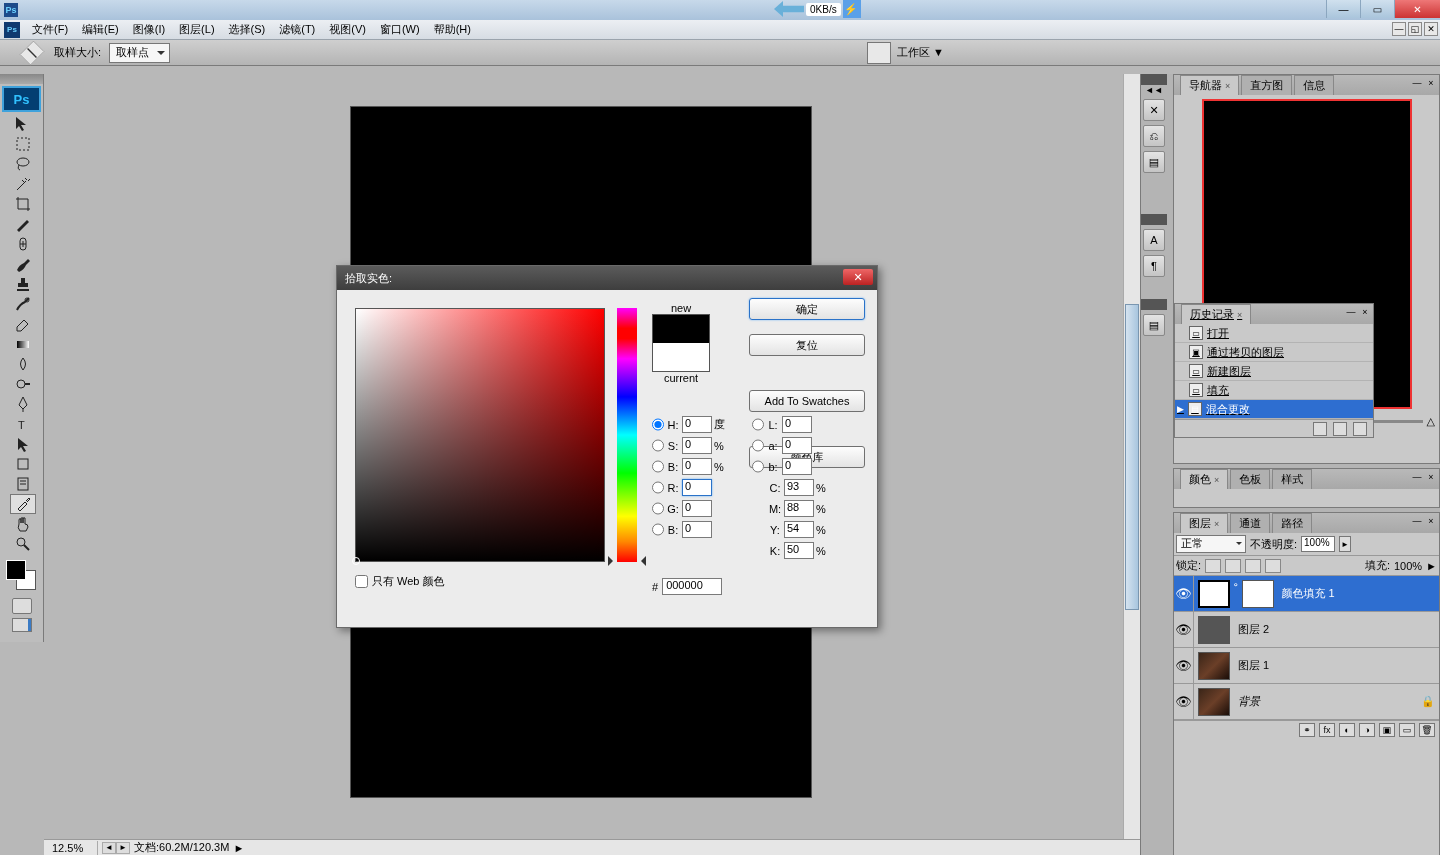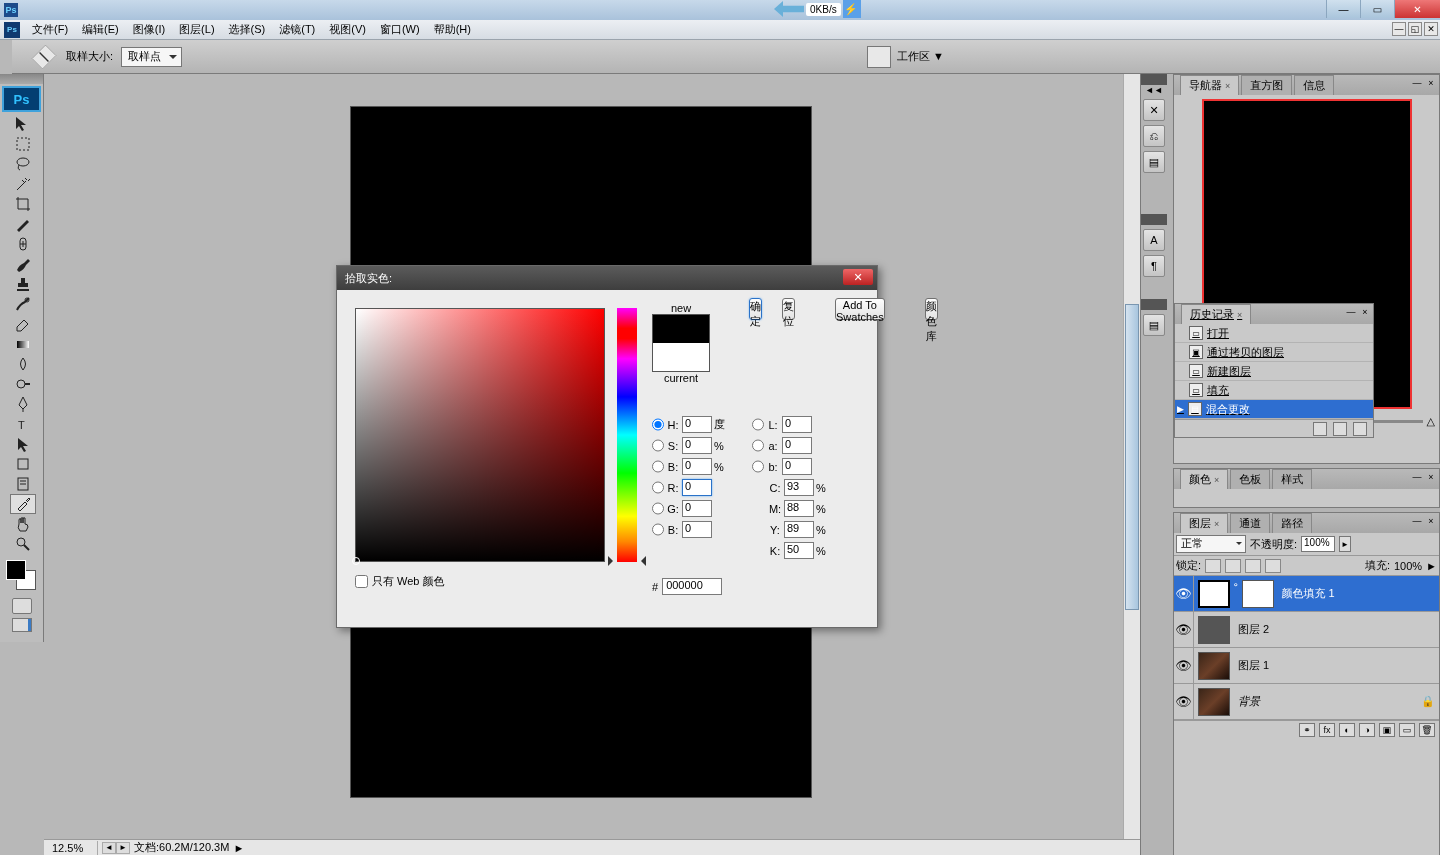--- a/index.html
+++ b/index.html
@@ -18,21 +18,21 @@
 .net-badge .bolt { width: 18px; height: 18px; background: #5aa0e8; color: #fff; display: flex; align-items: center; justify-content: center; font-size: 11px; }
 
 
 .menubar { height: 20px; background: linear-gradient(#eceff3,#d6dce3); display: flex; align-items: center; padding-left: 4px; gap: 2px; position: relative; border-bottom: 1px solid #9aa3ac; }
 .menubar .ps-square { width: 16px; height: 16px; background: #103a70; color: #6cd0ff; font-size: 8px; font-weight: bold; display: flex; align-items: center; justify-content: center; margin-right: 4px; }
 .menubar .item { padding: 2px 6px; }
 .menubar .doc-btns { position: absolute; right: 2px; top: 2px; display: flex; gap: 2px; }
 .menubar .doc-btns span { width: 14px; height: 14px; border: 1px solid #8a8a8a; background:#e8e8e8; font-size:9px; display:flex; align-items:center; justify-content:center;}
 
 
-.optbar { height: 34px; background: linear-gradient(#cfcfcf,#b4b4b4); border-bottom: 1px solid #7a7a7a; display: flex; align-items: center; padding-left: 18px; gap: 8px; position: relative; margin-left: 12px; }
+.optbar { height: 26px; background: linear-gradient(#cfcfcf,#b4b4b4); border-bottom: 1px solid #7a7a7a; display: flex; align-items: center; padding-left: 18px; gap: 8px; position: relative; }
 .optbar .tool-ic { width: 28px; height: 22px; border: 1px solid #888; background:#e8e8e8; display: flex; align-items: center; justify-content: center; transform: rotate(-45deg) scale(0.7); }
 .optbar .tool-ic::after { content:''; width:2px; height:18px; background:#333; }
 .optbar .dd { height: 20px; border: 1px solid #777; background: #f6f6f6; padding: 1px 20px 1px 6px; position: relative; }
 .optbar .dd::after { content:''; position:absolute; right:4px; top:7px; border:4px solid transparent; border-top-color:#333;}
 .optbar .ws { position: absolute; right: 496px; display:flex; align-items:center; gap:6px;}
 .optbar .ws .ic { width: 24px; height: 22px; border:1px solid #777; background:#e8e8e8;}
 
 
 .toolbox { position: absolute; left: 0; top: 74px; width: 44px; background: #bdbdbd; border-right: 1px solid #7a7a7a; padding-bottom: 10px; }
 .toolbox .grab { height: 10px; background: linear-gradient(#888,#aaa); }
@@ -126,21 +126,21 @@
 .sv-box .cursor{position:absolute; left:-4px; bottom:-4px; width:8px; height:8px; border:1px solid #fff; border-radius:50%;}
 .hue-bar { position: absolute; left: 280px; top: 18px; width: 20px; height: 254px; background: linear-gradient(to bottom,#f0f 0%,#f00 8%,#f00 12%,#f0f 20%,#00f 35%,#0ff 50%,#0f0 65%,#ff0 82%,#f80 92%,#f00 100%);}
 .hue-bar .arL,.hue-bar .arR{position:absolute;bottom:-4px;border:5px solid transparent;}
 .hue-bar .arL{left:-9px;border-left-color:#333;}
 .hue-bar .arR{right:-9px;border-right-color:#333;}
 .newcur { position: absolute; left: 315px; top: 12px; text-align: center; }
 .newcur .lbl { font-size: 11px; }
 .newcur .box { width: 58px; height: 58px; border:1px solid #555; display:flex; flex-direction:column;}
 .newcur .bnew{flex:1;background:#000;}
 .newcur .bcur{flex:1;background:#fff;}
-.btn-col { position: absolute; right: 12px; top: 8px; width: 116px; display: flex; flex-direction: row; gap: 20px;}
+.btn-col { position: absolute; right: 12px; top: 8px; width: 116px; display: flex; flex-direction: column; gap: 14px;}
 .btn-col button { height: 22px; background: linear-gradient(#fdfdfd,#e3e3e3); border: 1px solid #707070; border-radius: 3px; font-size: 11px; }
 .btn-col button.ok { border: 1px solid #2a72c8; box-shadow: 0 0 2px #6bb1f5;}
 .fields { position: absolute; left: 315px; top: 126px; display: grid; grid-template-columns: 100px 100px; row-gap: 4px; }
 .fld { display: flex; align-items: center; gap: 2px; }
 .fld input[type=radio]{ width:12px; }
 .fld .k { width: 14px; text-align:center;}
 .fld .v { width: 30px; height: 17px; border: 1px solid #7a7a7a; background: #fff; padding: 0 2px; font-size: 11px; }
 .fld .v.foc { border: 1px solid #2a72c8; box-shadow: 0 0 2px #6bb1f5;}
 .fld .u { width: 14px; }
 .hex-row { position: absolute; left: 315px; top: 288px; display: flex; align-items: center; gap: 4px; }
@@ -594,21 +594,21 @@
           <span class="u">%</span>
         </div>
       <div class="fld">
           <input type="radio" style="">
           <span class="k">B:</span>
           <span class="v">0</span>
         </div>
       <div class="fld">
           <span style="width:14px"></span>
           <span class="k">Y:</span>
-          <span class="v">89</span>
+          <span class="v">54</span>
           <span class="u">%</span>
         </div>
       <div class="fld"></div>
       <div class="fld">
           <span style="width:14px"></span>
           <span class="k">K:</span>
           <span class="v">50</span>
           <span class="u">%</span>
         </div>
     </div>

